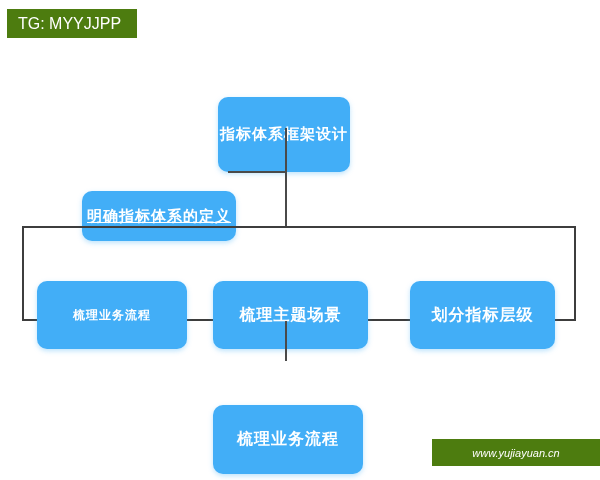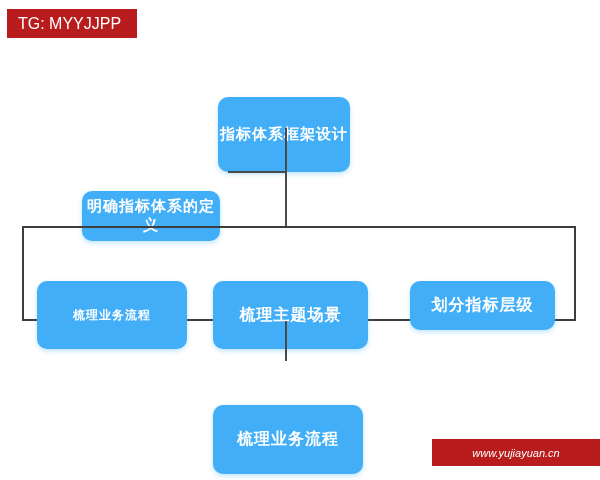--- a/index.html
+++ b/index.html
@@ -21,24 +21,24 @@
     font-weight: bold;
     display: flex;
     align-items: center;
     justify-content: center;
     text-align: center;
     letter-spacing: 1px;
     box-shadow: 0 2px 5px rgba(66, 174, 247, 0.35);
     margin-top: 44px;
   }
   .node-root   { left: 218px; top: 53px;  width: 132px; height: 75px; font-size: 15px; }
-  .node-side   { left: 82px;  top: 147px; width: 138px; height: 50px; font-size: 15px; }
+  .node-side   { left: 82px;  top: 147px; width: 154px; height: 50px; font-size: 15px; text-decoration: underline; }
   .node-child1 { left: 37px;  top: 237px; width: 150px; height: 68px; font-size: 12px; }
   .node-child2 { left: 213px; top: 237px; width: 155px; height: 68px; font-size: 16px; }
-  .node-child3 { left: 410px; top: 237px; width: 145px; height: 49px; font-size: 16px; }
+  .node-child3 { left: 410px; top: 237px; width: 145px; height: 68px; font-size: 16px; }
   .node-bottom { left: 213px; top: 361px; width: 150px; height: 69px; font-size: 16px; }
 
   
   .group {
     position: absolute;
     box-sizing: border-box;
     left: 22px; top: 226px;
     width: 554px; height: 95px;
     border: 2px solid #3d3d3d;
     background: transparent;
@@ -47,21 +47,21 @@
   
   .connector { position: absolute; background: #4a4a4a; }
   .conn-root-trunk { left: 285px; top: 128px; width: 2px;  height: 98px; }
   .conn-side-h     { left: 228px; top: 171px; width: 57px; height: 2px;  }
   .conn-bottom     { left: 285px; top: 321px; width: 2px;  height: 40px; }
 
   
   .badge {
     position: absolute;
     box-sizing: border-box;
-    background: #b91c1c;
+    background: #4d7c0f;
     color: #ffffff;
     display: flex;
     align-items: center;
   }
   .badge-tg {
     left: 7px; top: 9px;
     width: 130px; height: 29px;
     padding-left: 11px;
     font-size: 16px;
     justify-content: flex-start;

